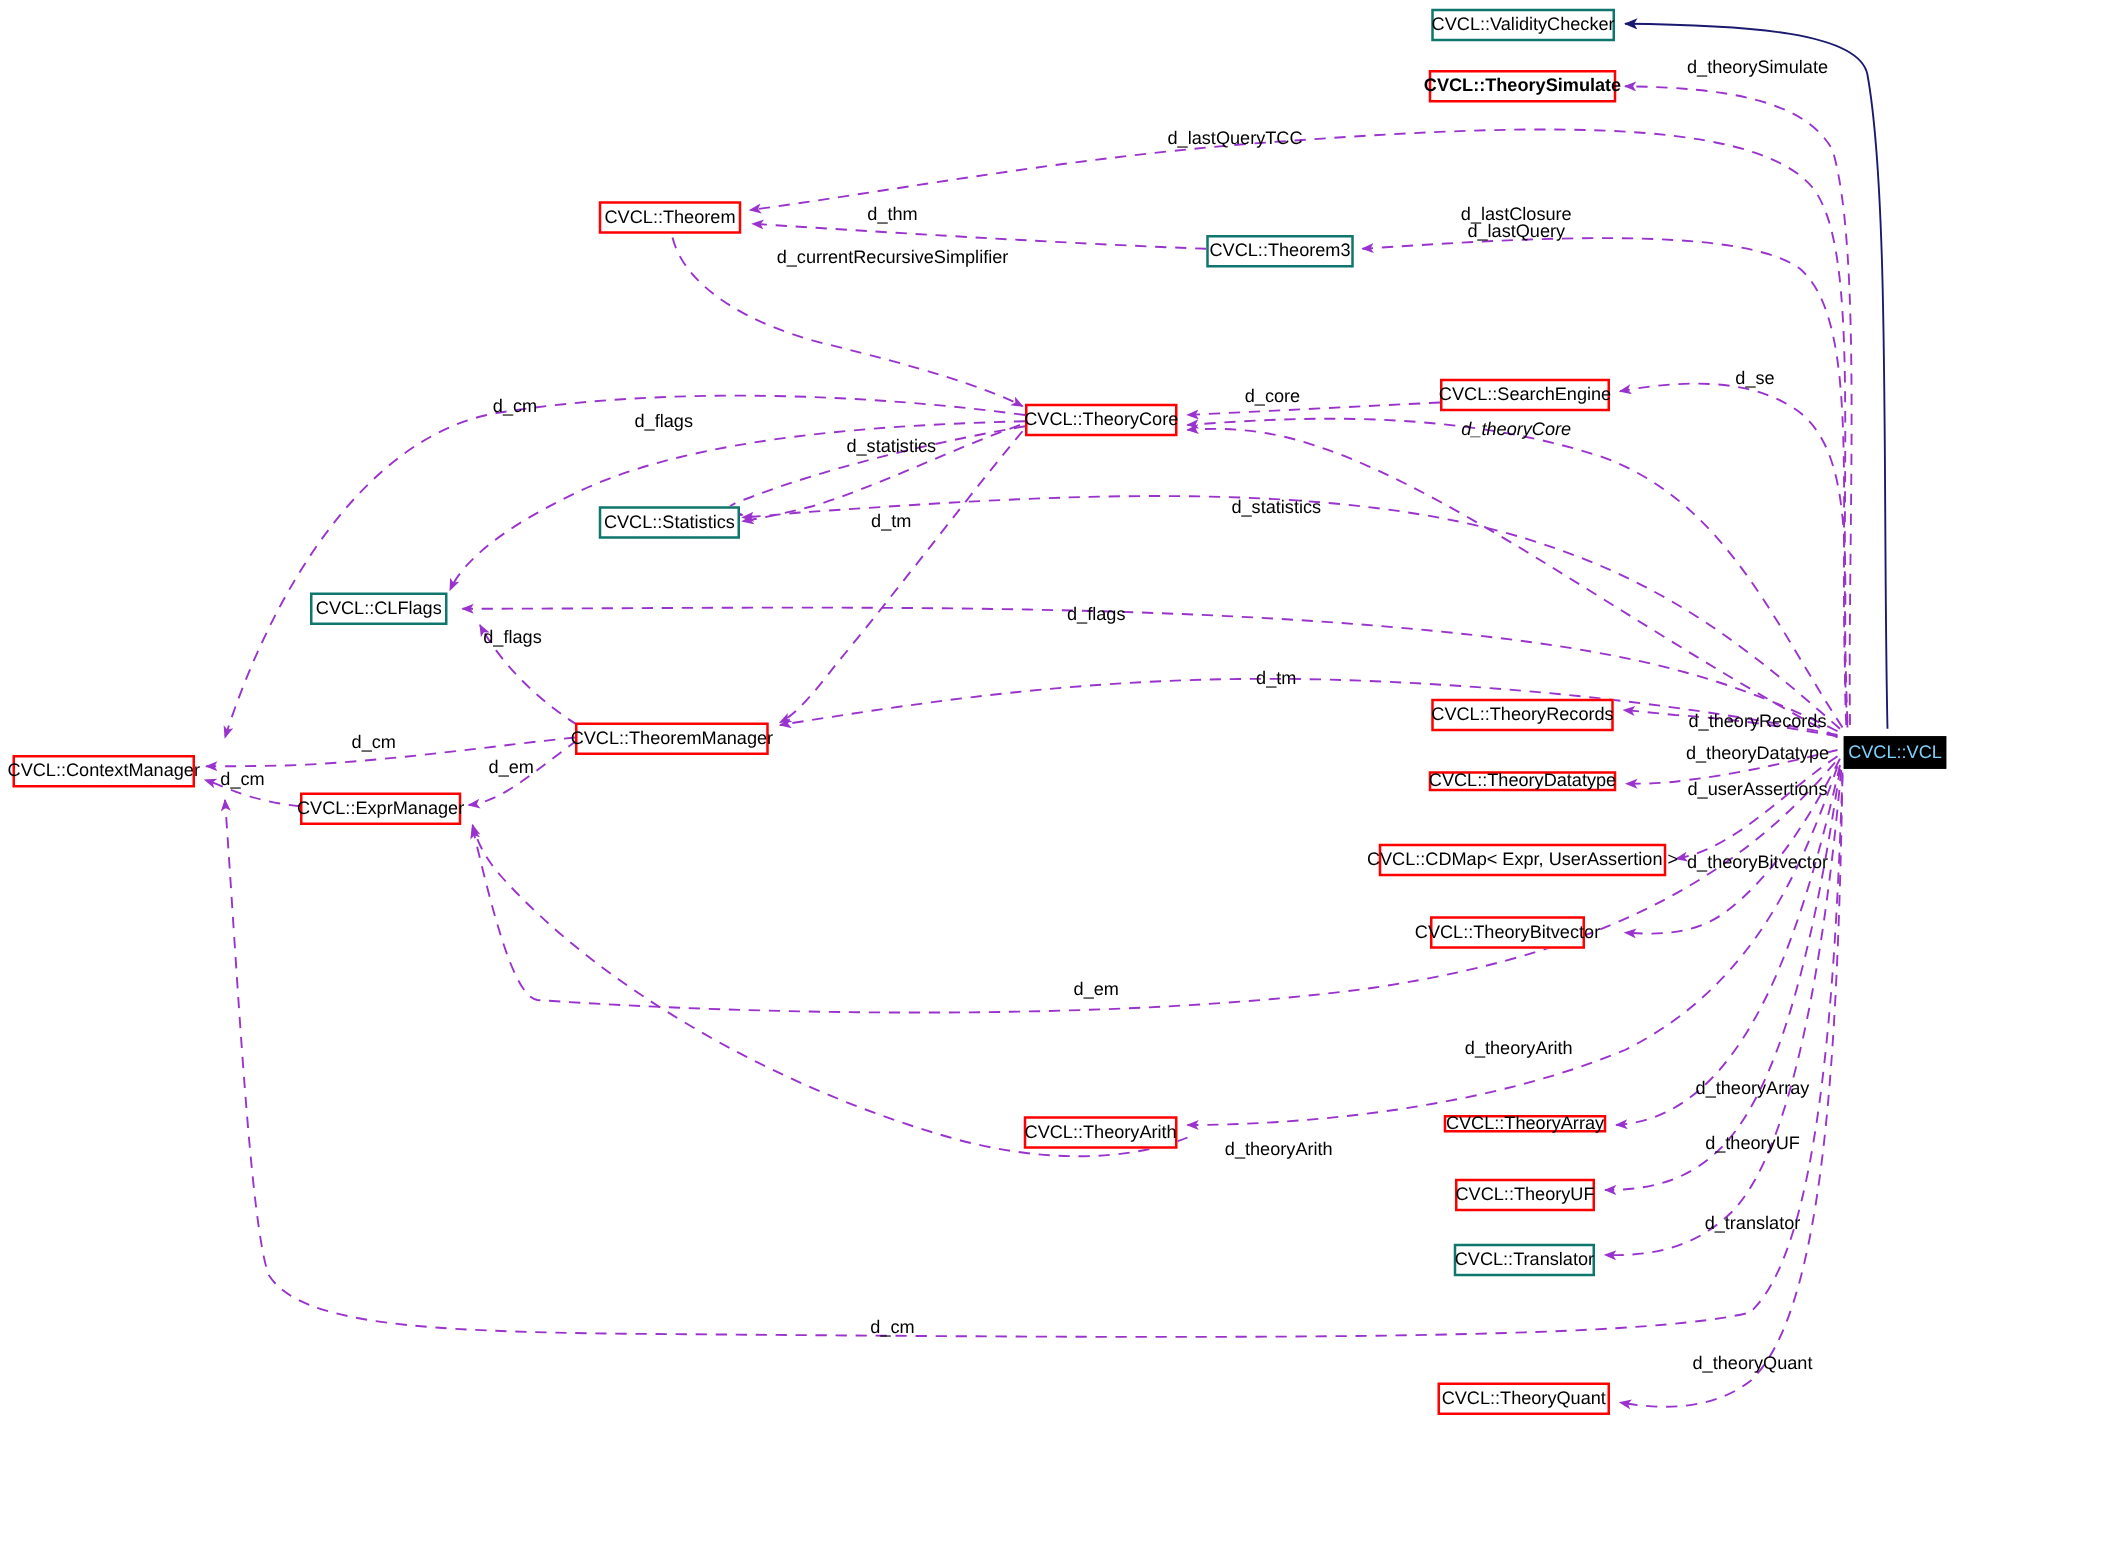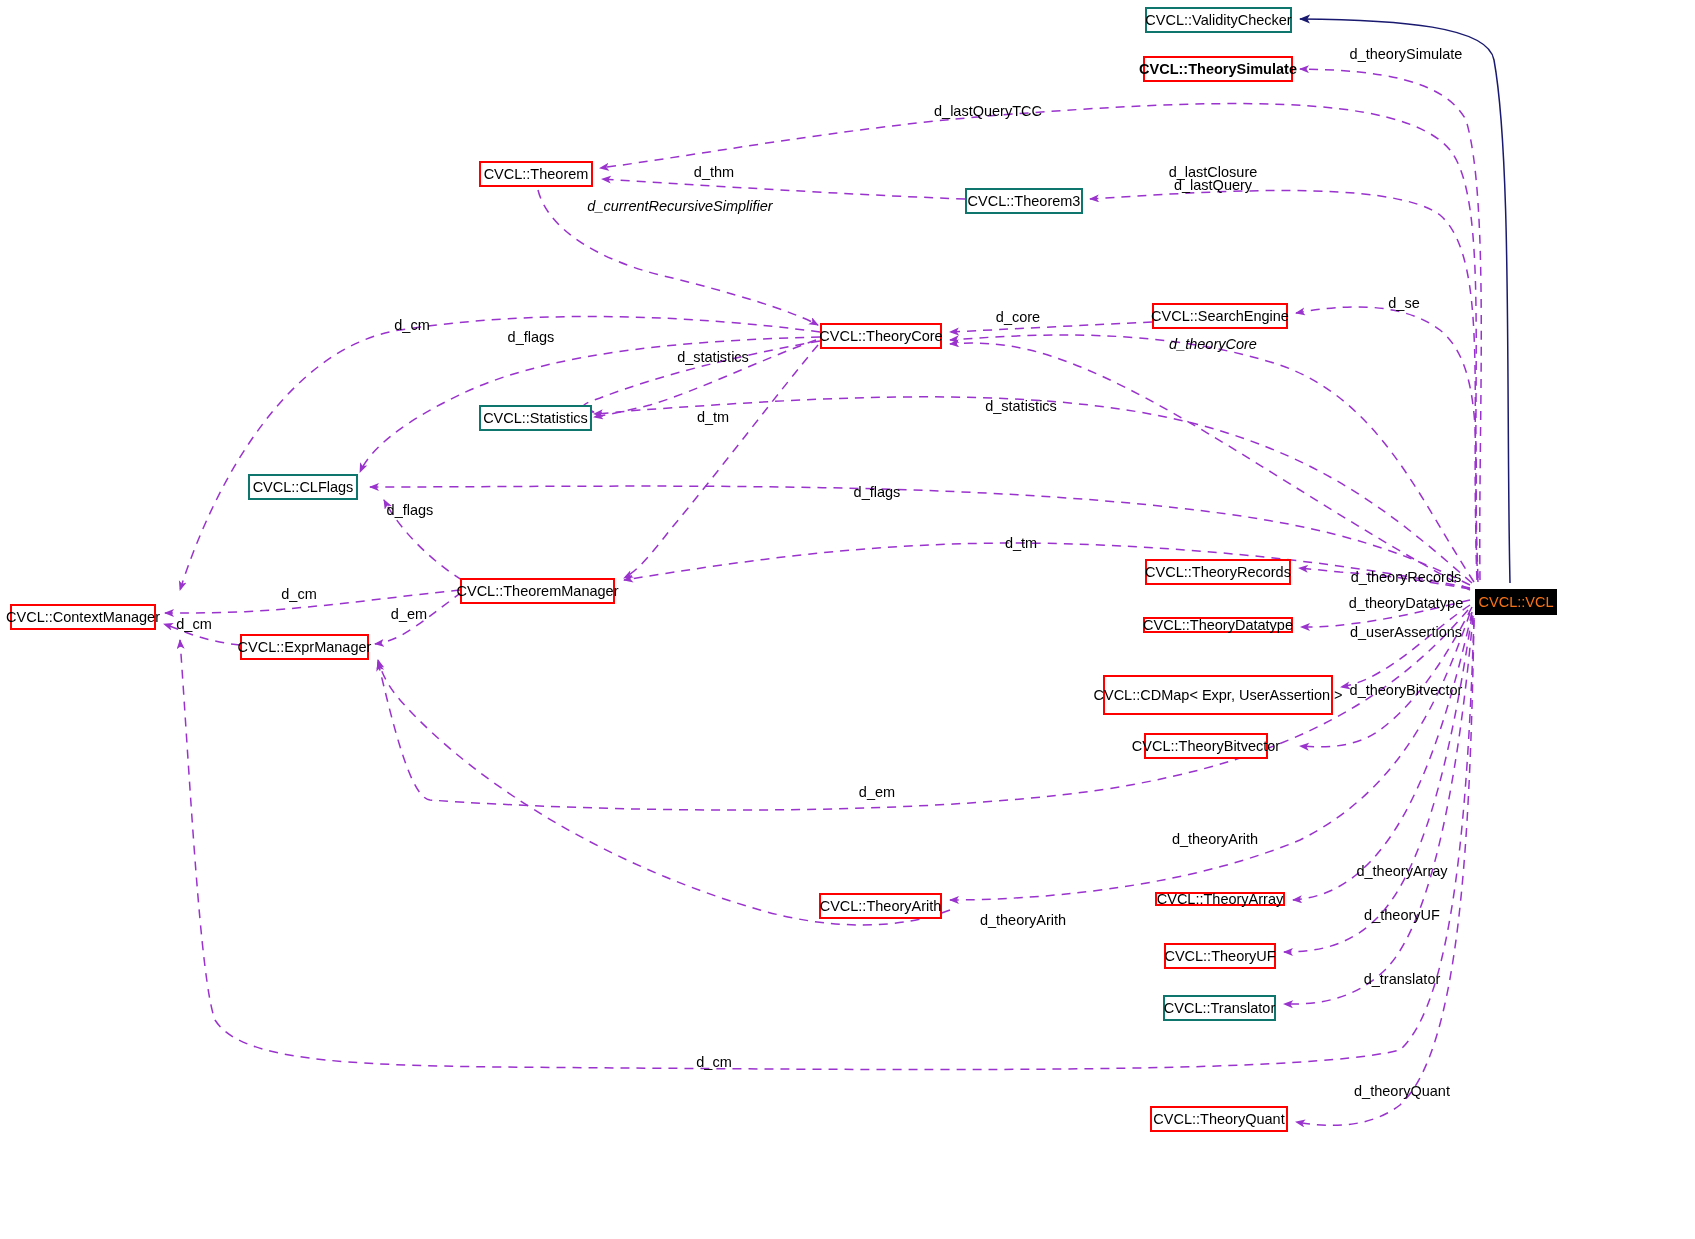--- a/index.html
+++ b/index.html
@@ -35,21 +35,21 @@
     white-space: nowrap;
     line-height: 1;
     padding: 0 7px;
   }
   .node.red {
     border-color: #ff0000;
   }
   .node.current {
     background: #000000;
     border-color: #000000;
-    color: #f97316;
+    color: #7dd3fc;
   }
   .edge-label {
     position: absolute;
     font-size: 14.5px;
     color: #000000;
     white-space: nowrap;
     line-height: 1.05;
     text-align: center;
     transform: translate(-50%, -50%);
     pointer-events: none;
@@ -174,21 +174,21 @@
     </div>
   <div class="node red" style="left:240px;top:634px;width:129px;height:26px;">
       <span>CVCL::ExprManager</span>
     </div>
   <div class="node red" style="left:1145px;top:559px;width:146px;height:26px;">
       <span>CVCL::TheoryRecords</span>
     </div>
   <div class="node red" style="left:1143px;top:617px;width:150px;height:16px;">
       <span>CVCL::TheoryDatatype</span>
     </div>
-  <div class="node red" style="left:1103px;top:675px;width:230px;height:40px;">
+  <div class="node red" style="left:1103px;top:675px;width:230px;height:26px;">
       <span>CVCL::CDMap&lt; Expr, UserAssertion &gt;</span>
     </div>
   <div class="node red" style="left:1144px;top:733px;width:124px;height:26px;">
       <span>CVCL::TheoryBitvector</span>
     </div>
   <div class="node red" style="left:819px;top:893px;width:123px;height:26px;">
       <span>CVCL::TheoryArith</span>
     </div>
   <div class="node red" style="left:1155px;top:892px;width:130px;height:14px;">
       <span>CVCL::TheoryArray</span>
@@ -204,21 +204,21 @@
     </div>
   <div class="node current" style="left:1475px;top:589px;width:82px;height:26px;">
       <span>CVCL::VCL</span>
     </div>
 
   <div class="edge-label" style="left:1406px;top:55px;">d_theorySimulate</div>
   <div class="edge-label" style="left:988px;top:112px;">d_lastQueryTCC</div>
   <div class="edge-label" style="left:714px;top:173px;">d_thm</div>
   <div class="edge-label" style="left:1213px;top:173px;">d_lastClosure</div>
   <div class="edge-label" style="left:1213px;top:186px;">d_lastQuery</div>
-  <div class="edge-label" style="left:680px;top:207px;font-style:italic;">d_currentRecursiveSimplifier</div>
+  <div class="edge-label" style="left:714px;top:207px;">d_currentRecursiveSimplifier</div>
   <div class="edge-label" style="left:412px;top:326px;">d_cm</div>
   <div class="edge-label" style="left:1018px;top:318px;">d_core</div>
   <div class="edge-label" style="left:1404px;top:304px;">d_se</div>
   <div class="edge-label" style="left:531px;top:338px;">d_flags</div>
   <div class="edge-label" style="left:1213px;top:345px;font-style:italic;">d_theoryCore</div>
   <div class="edge-label" style="left:713px;top:358px;">d_statistics</div>
   <div class="edge-label" style="left:1021px;top:407px;">d_statistics</div>
   <div class="edge-label" style="left:713px;top:418px;">d_tm</div>
   <div class="edge-label" style="left:877px;top:493px;">d_flags</div>
   <div class="edge-label" style="left:410px;top:511px;">d_flags</div>

